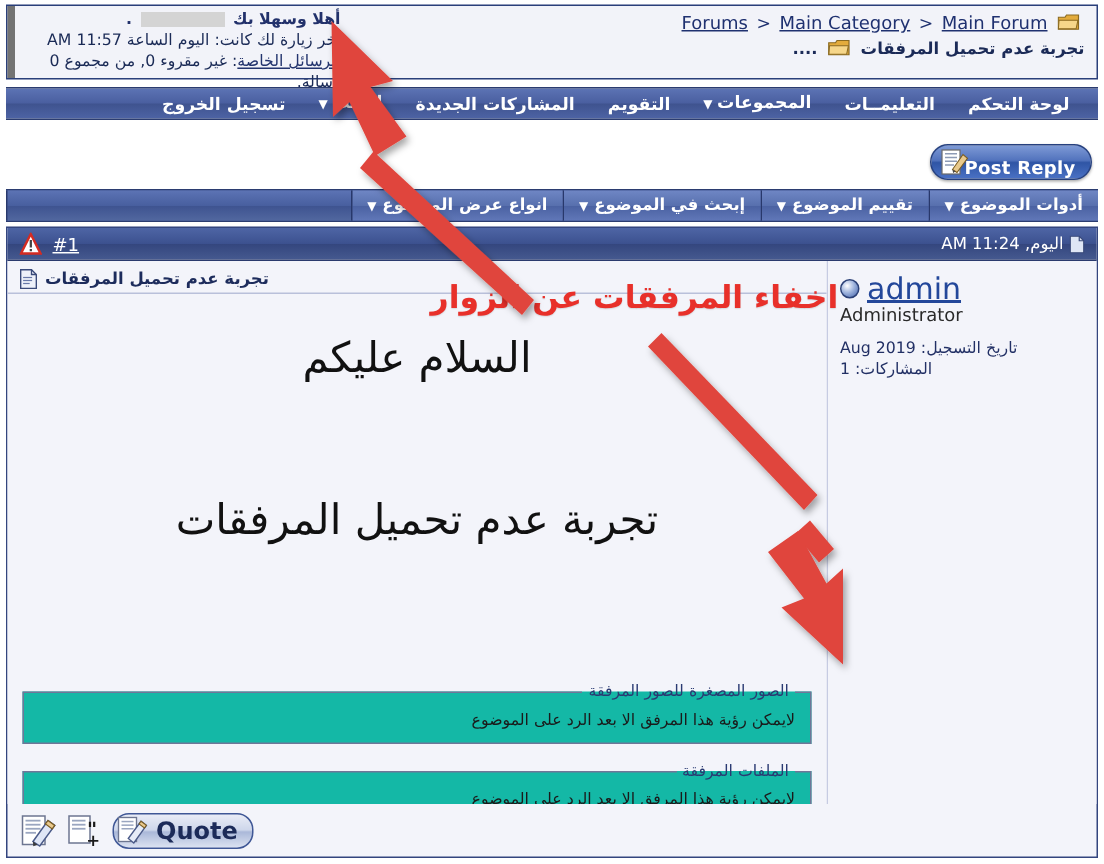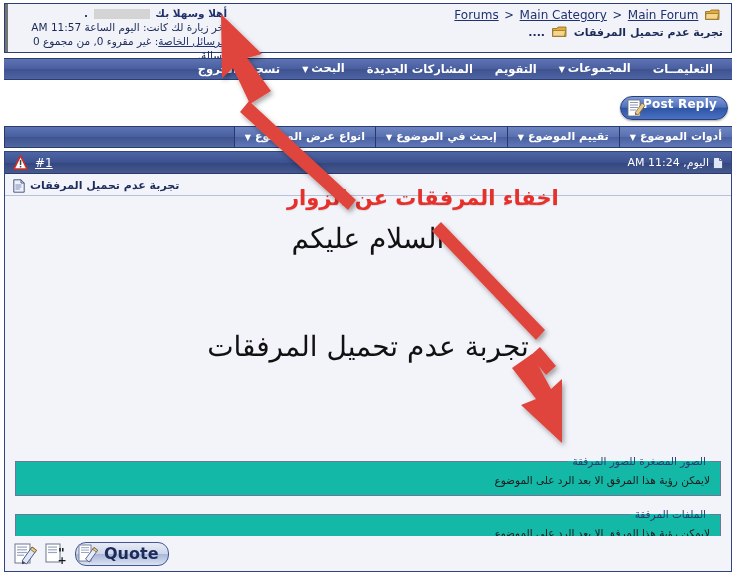--- a/index.html
+++ b/index.html
@@ -31,21 +31,21 @@
     box-sizing: border-box;
     border: 1px solid #2a3f7a;
     background: #f2f3f9;
     display: flex;
     flex-direction: row-reverse;
     align-items: stretch;
   }
   .welcome-cell {
     width: 228px;
     box-sizing: border-box;
-    border-left: 3px solid #737373;
+    border-left: 5px solid #737373;
     padding: 2px 6px 0 6px;
     text-align: right;
     color: #1a2a56;
     font-size: 10.5px;
     line-height: 14px;
     direction: rtl;
   }
   .welcome-line1 { font-weight: bold; color: #22316b; }
   .redact {
     display: inline-block;
@@ -132,21 +132,21 @@
     top: 96px; left: 620px;
     width: 108px; height: 24px;
     box-sizing: border-box;
     border: 1px solid #26407e;
     border-radius: 12px;
     background: linear-gradient(to bottom, #7e9ad6 0%, #5273bd 45%, #2f55a5 52%, #4a71c4 100%);
     color: #ffffff;
     font-size: 12px;
     font-weight: bold;
     display: flex;
-    align-items: flex-start;
+    align-items: flex-end;
     justify-content: flex-end;
     padding-right: 10px;
     direction: ltr;
     cursor: pointer;
     box-shadow: 0 1px 2px rgba(0,0,0,0.35);
   }
   .btn-postreply .pr-ico {
     position: absolute;
     left: 6px; top: 2px;
     width: 20px; height: 19px;
@@ -432,20 +432,23 @@
             </svg>
           </span>
           <span>....</span>
         </div>
       </div>
 
     </div>
   </div>
 
   <div class="navbar">
+    <div class="nav-item">
+      <span>لوحة التحكم</span>
+    </div>
     <div class="nav-item">
       <span>التعليمــات</span>
     </div>
     <div class="nav-item">
       <span>المجموعات</span><span class="caret">▼</span>
     </div>
     <div class="nav-item">
       <span>التقويم</span>
     </div>
     <div class="nav-item">
@@ -513,20 +516,30 @@
           </svg>
         </span>
         <a class="post-num" href="#" style="color:#fff;">
           <span>#1</span>
         </a>
       </div>
     </div>
 
     <div class="post-body-row">
 
+      <div class="userpanel">
+        <div class="uname-row">
+          <span class="status-dot"></span><a class="uname" href="#">admin</a>
+        </div>
+        <div class="urank">Administrator</div>
+        <div class="ustats">
+          <div>تاريخ التسجيل: Aug 2019</div>
+          <div>المشاركات: 1</div>
+        </div>
+      </div>
 
       <div class="postcontent">
 
         <div class="post-title">
           <span class="doc-ico">
             <svg width="12" height="14" viewBox="0 0 12 14">
               <path d="M0.8 0.8 H8 L11.2 4 V13.2 H0.8 Z" fill="#eef1fa" stroke="#3a4a7a" stroke-width="0.9"></path>
               <path d="M8 0.8 V4 H11.2" fill="none" stroke="#3a4a7a" stroke-width="0.9"></path>
               <rect x="2.4" y="5.6" width="6" height="0.8" fill="#6878a8"></rect>
               <rect x="2.4" y="7.6" width="6" height="0.8" fill="#6878a8"></rect>

